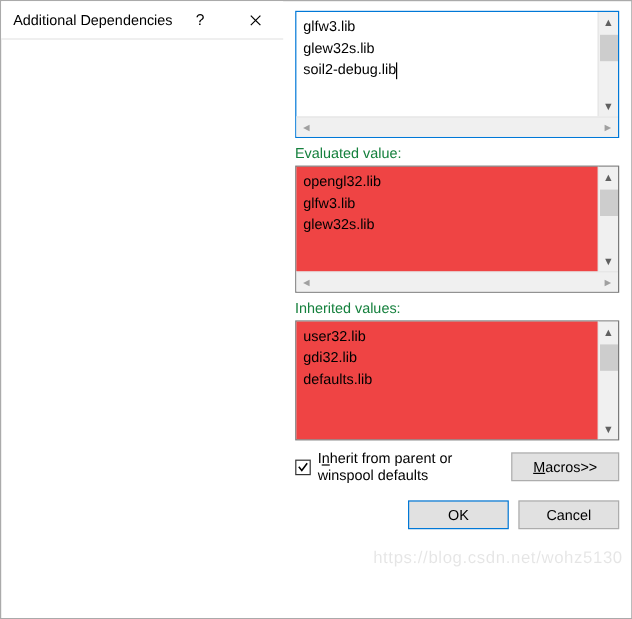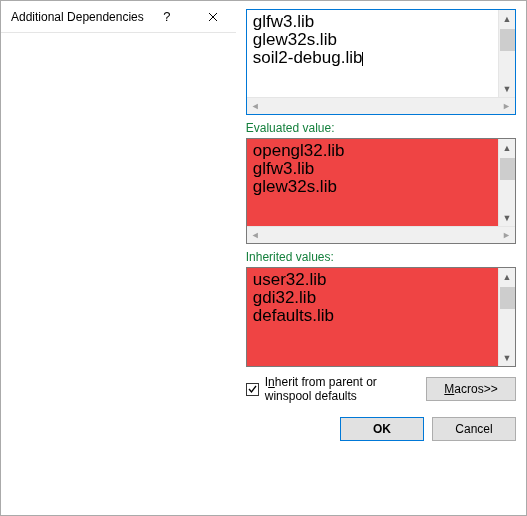--- a/index.html
+++ b/index.html
@@ -65,21 +65,21 @@
   .listbox-inner {
     display: flex;
     flex: 1;
     min-height: 0;
   }
   .list-content {
     flex: 1;
     padding: 3px 6px;
     line-height: 18px;
     color: #000;
-    font-size: 17px;
+    font-size: 12px;
     overflow: hidden;
     position: relative;
   }
   .readonly .list-content {
     background: #ef4444;
     color: #000;
   }
   .readonly {
     background: #f0f0f0;
   }
@@ -156,21 +156,20 @@
     min-width: 84px;
     font-size: 12px;
     font-family: inherit;
     display:inline-flex;
     align-items:center;
     justify-content:center;
     margin-left: 8px;
   }
   .btn.default {
     border: 1px solid #0078d7;
-    font-weight: bold;
   }
   .button-row {
     display: flex;
     justify-content: flex-end;
     margin-top: 14px;
   }
   .watermark {
     position: absolute;
     right: 8px;
     bottom: 44px;
@@ -277,13 +276,14 @@
         </button>
     </div>
 
     <div class="button-row">
       <button class="btn default">OK</button>
       <button class="btn">Cancel</button>
     </div>
 
   </div>
 
+  <div class="watermark">https://blog.csdn.net/wohz5130</div>
 </div>
 
 </body></html>

